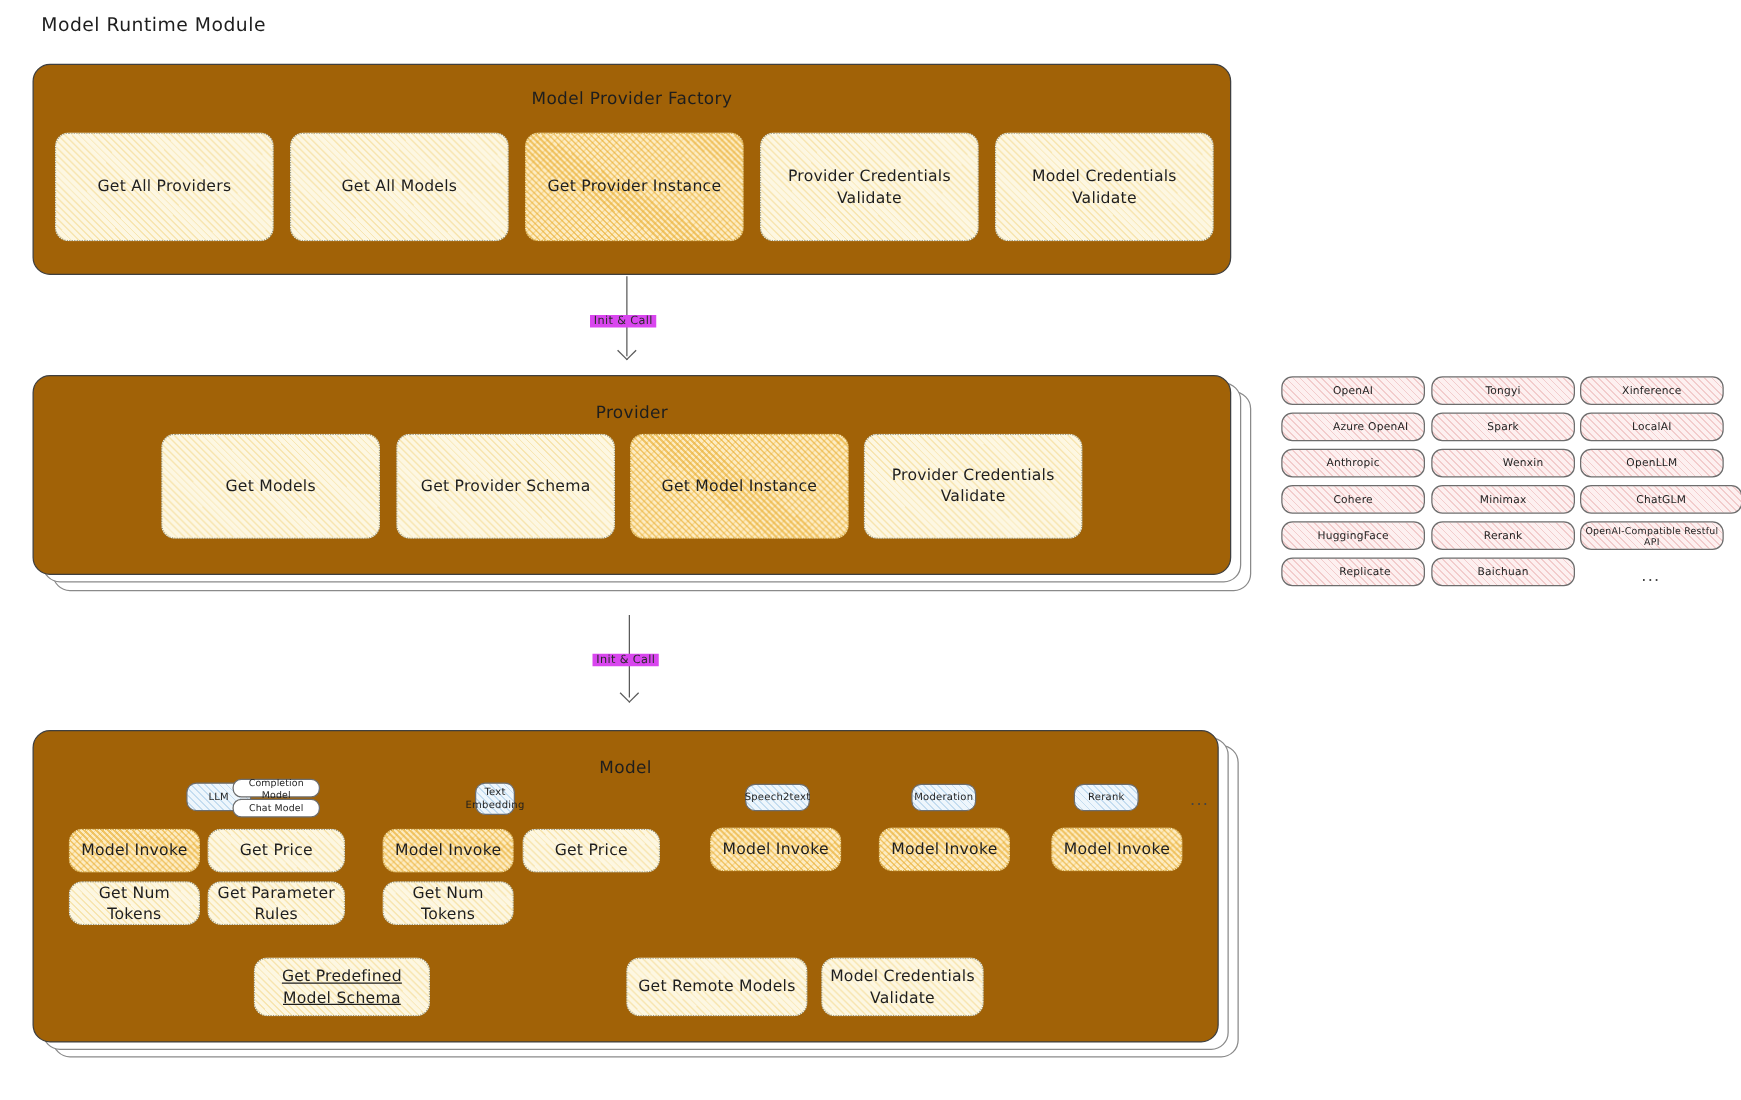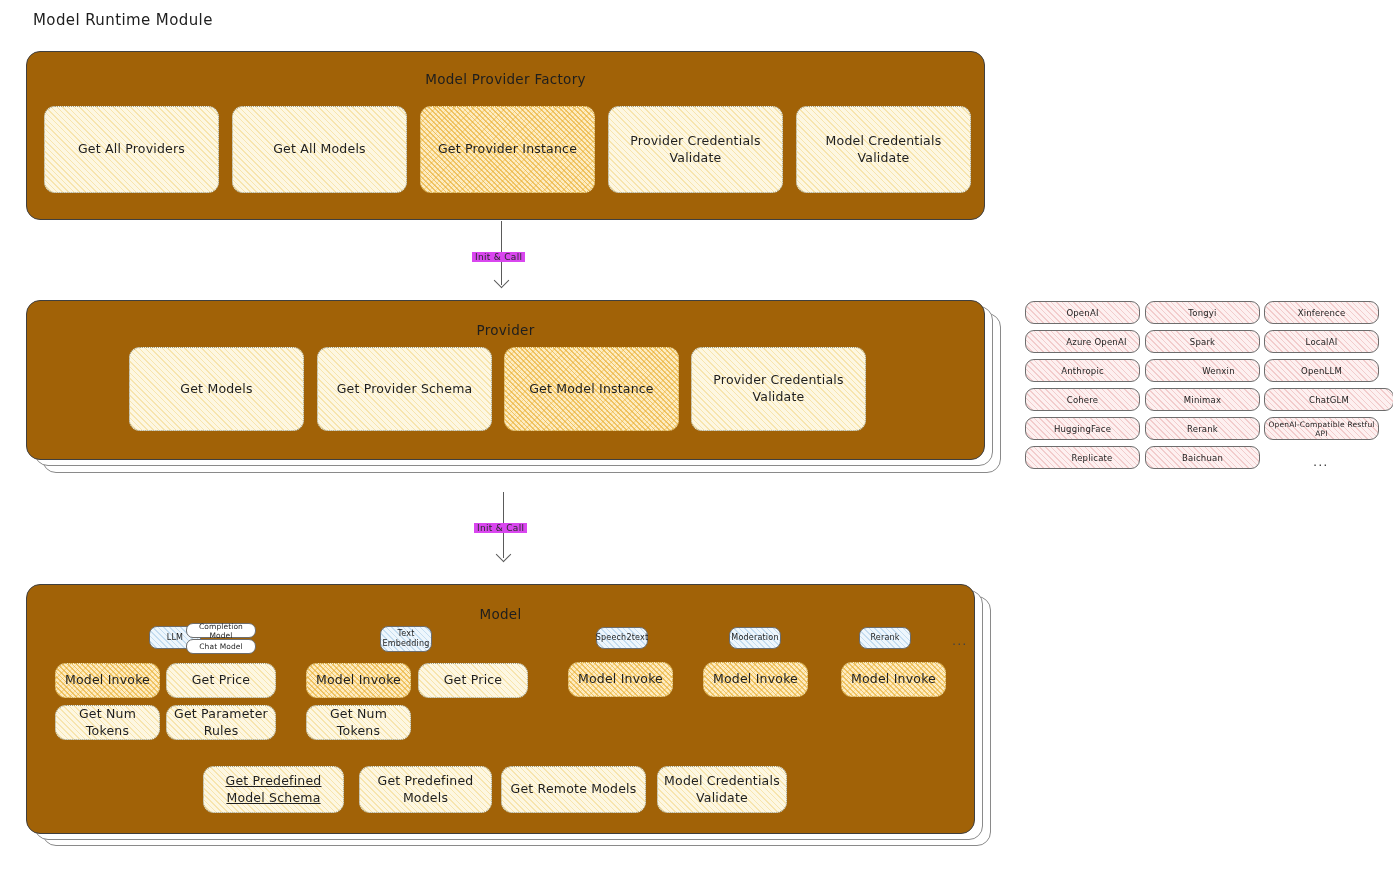--- a/index.html
+++ b/index.html
@@ -239,35 +239,34 @@
 
   <div class="tag-blue" style="left:129px; top:626px; width:52px; height:23px; z-index:3;margin-left:20px;">LLM</div>
   <div class="tag-white" style="left:186px; top:623px; width:70px; height:15px; z-index:3;">Completion Model</div>
   <div class="tag-white" style="left:186px; top:639px; width:70px; height:15px; z-index:3;">Chat Model</div>
 
   <div class="node hl" style="left:55px; top:663px; width:105px; height:35px; z-index:3;">Model Invoke</div>
   <div class="node" style="left:166px; top:663px; width:110px; height:35px; z-index:3;">Get Price</div>
   <div class="node" style="left:55px; top:705px; width:105px; height:35px; z-index:3;">Get Num Tokens</div>
   <div class="node" style="left:166px; top:705px; width:110px; height:35px; z-index:3;">Get Parameter Rules</div>
 
-  <div class="tag-blue" style="left:380px; top:626px; width:52px; height:26px; z-index:3;">Text Embedding</div>
+  <div class="tag-blue" style="left:380px; top:626px; width:32px; height:26px; z-index:3;">Text Embedding</div>
 
   <div class="node hl" style="left:306px; top:663px; width:105px; height:35px; z-index:3;">Model Invoke</div>
   <div class="node" style="left:418px; top:663px; width:110px; height:35px; z-index:3;">Get Price</div>
   <div class="node" style="left:306px; top:705px; width:105px; height:35px; z-index:3;">Get Num Tokens</div>
 
   <div class="tag-blue" style="left:596px; top:627px; width:52px; height:22px; z-index:3;">Speech2text</div>
   <div class="node hl" style="left:568px; top:662px; width:105px; height:35px; z-index:3;">Model Invoke</div>
 
   <div class="tag-blue" style="left:729px; top:627px; width:52px; height:22px; z-index:3;">Moderation</div>
   <div class="node hl" style="left:703px; top:662px; width:105px; height:35px; z-index:3;">Model Invoke</div>
 
   <div class="tag-blue" style="left:859px; top:627px; width:52px; height:22px; z-index:3;">Rerank</div>
   <div class="node hl" style="left:841px; top:662px; width:105px; height:35px; z-index:3;">Model Invoke</div>
 
   <div class="ellipsis" style="left:952px; top:634px; z-index:3;">...</div>
 
   <div class="node" style="left:203px; top:766px; width:141px; height:47px; z-index:3;text-decoration:underline;">Get Predefined Model Schema</div>
-  <div class="node" style="left:359px; top:766px; width:133px; height:47px; z-index:3;">Get Predefined Models</div>
   <div class="node" style="left:501px; top:766px; width:145px; height:47px; z-index:3;">Get Remote Models</div>
   <div class="node" style="left:657px; top:766px; width:130px; height:47px; z-index:3;">Model Credentials Validate</div>
 
 </div>
 
 </body></html>

